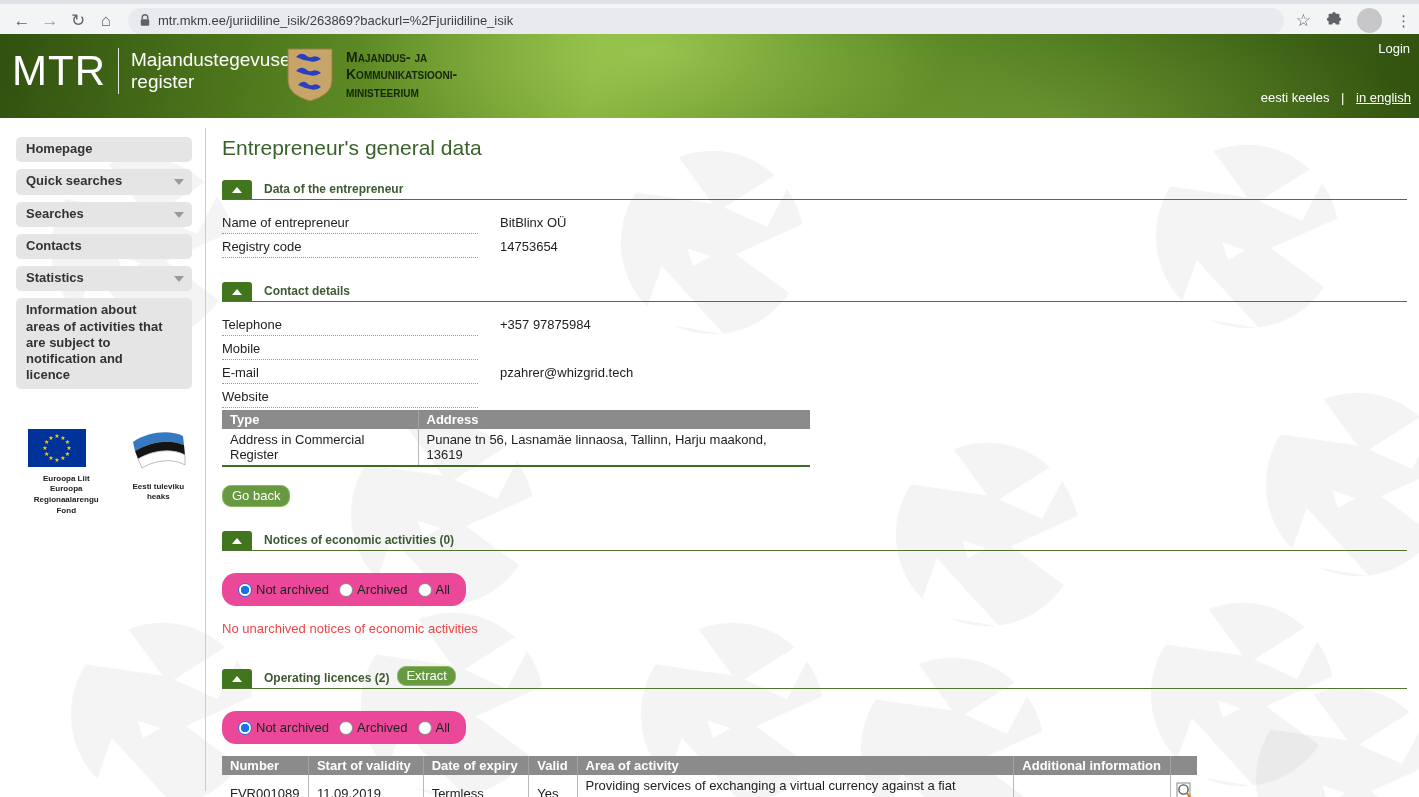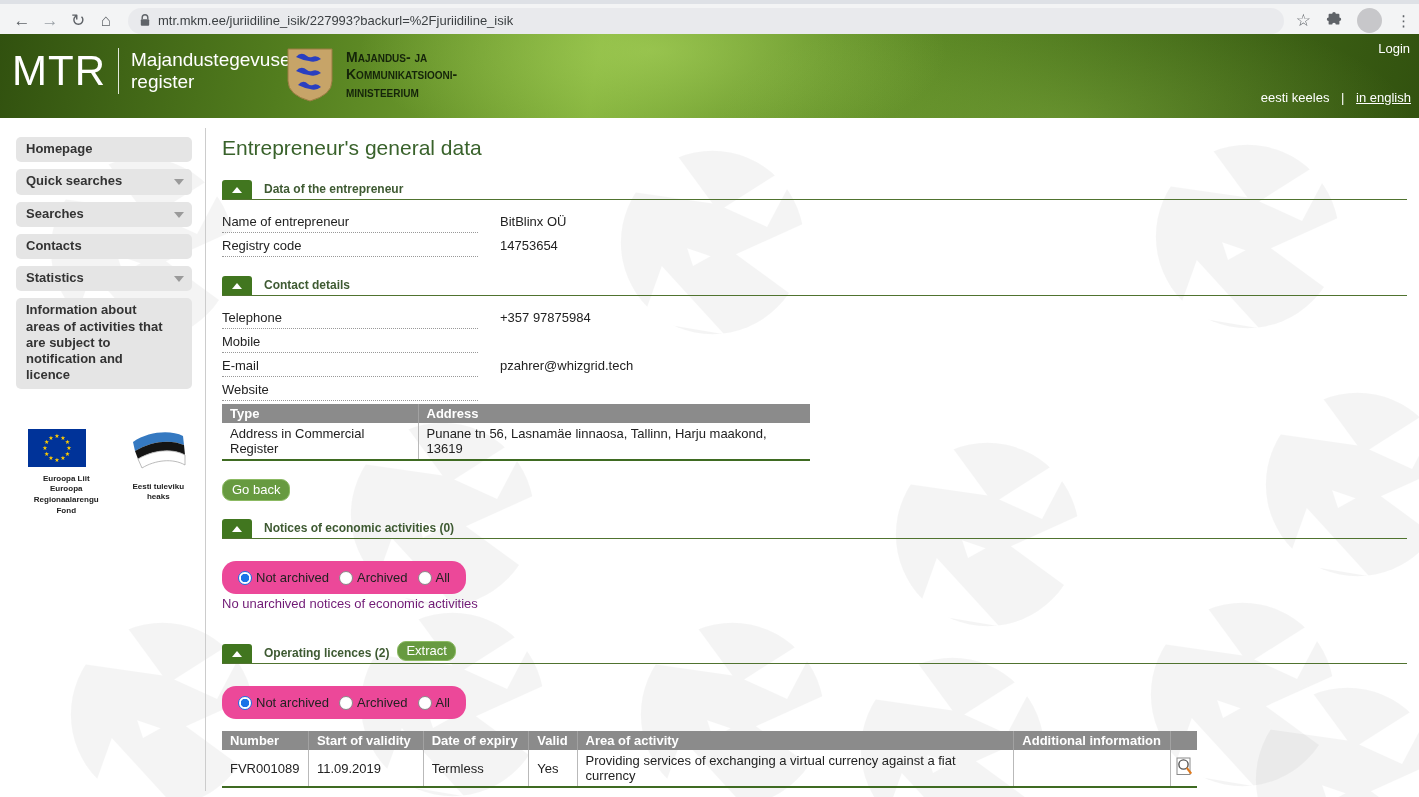--- a/index.html
+++ b/index.html
@@ -60,21 +60,21 @@
   .main { position:absolute; left:222px; top:12px; width:1185px; }
   h1.pagetitle { font-size:21px; font-weight:normal; color:#39622b; margin:2px 0 20px; }
 
   .sechead { display:flex; align-items:flex-end; border-bottom:1px solid #50732f; margin-bottom:10px; }
   .collapse-btn { width:30px; height:19px; background:#41761f; border-radius:3px 3px 0 0;
                   display:flex; align-items:center; justify-content:center; cursor:pointer; flex:0 0 auto; }
   .tri-up { width:0; height:0; border-left:5px solid transparent; border-right:5px solid transparent;
             border-bottom:6px solid #fff; }
   .sechead .st { font-size:12px; font-weight:bold; color:#3e5a32; margin:0 0 3px 12px; }
 
-  .frow { display:flex; align-items:flex-start; font-size:13px; color:#222; min-height:24px; }
+  .frow { display:flex; align-items:center; font-size:13px; color:#222; min-height:24px; }
   .frow .lbl { width:256px; border-bottom:1px dotted #999; padding:4px 0 3px; }
   .frow .val { margin-left:22px; padding:4px 0 3px; }
 
   table { border-collapse:collapse; font-size:13px; color:#222; border-bottom:2px solid #3f6b22; }
   th { background:#8b8b8b; color:#fff; font-weight:bold; text-align:left; padding:2px 8px;
        border-right:1px solid #a2a2a2; white-space:nowrap; }
   th:last-child { border-right:none; }
   td { padding:3px 8px; border-right:1px solid #b9b9b9; border-top:1px solid #b9b9b9; }
   td:last-child { border-right:none; }
   tbody tr:first-child td { border-top:none; }
@@ -88,42 +88,42 @@
   .gbtn.sm { margin:0 0 2px 8px; padding:1px 8px 2px; }
 
   .radiobox { display:inline-flex; align-items:center; background:#ec4899; border-radius:14px;
               padding:9px 16px; font-size:13px; color:#222; margin-top:12px; }
   .ropt { display:inline-flex; align-items:center; margin-right:10px; cursor:pointer; }
   .ropt:last-child { margin-right:0; }
   .ropt input { appearance:none; -webkit-appearance:none; width:14px; height:14px; border-radius:50%;
                 border:1px solid #8a8a8a; background:#fff; margin:0 4px 0 0; cursor:pointer; }
   .ropt input:checked { border:1px solid #1a73e8;
                 background:radial-gradient(circle,#1a73e8 0 4px,#fff 4.5px); }
-  .empty-msg { font-size:13px; color:#701a75; margin-top:2px; }
-
-  .mt24 { margin-top:18px; } .mt30 { margin-top:30px; } .mt18 { margin-top:18px; }
+  .empty-msg { font-size:13px; color:#ef4444; margin-top:15px; }
+
+  .mt24 { margin-top:24px; } .mt30 { margin-top:30px; } .mt18 { margin-top:18px; }
 </style>
 </head>
 <body>
 
 <div class="screen">
 
   <div class="tabstrip"></div>
 
   <div class="toolbar">
     <span class="tbicon">←</span>
     <span class="tbicon dim">→</span>
     <span class="tbicon">↻</span>
     <span class="tbicon">⌂</span>
     <div class="omnibox">
       <svg width="10" height="13" viewBox="0 0 10 13">
         <path d="M2.2,5.2 V3.6 a2.8,2.8 0 0 1 5.6,0 V5.2" fill="none" stroke="#5f6368" stroke-width="1.4"></path>
         <rect x="0.8" y="5.2" width="8.4" height="6.6" rx="1" fill="#5f6368"></rect>
       </svg>
-      <span class="url">mtr.mkm.ee/juriidiline_isik/227993?backurl=%2Fjuriidiline_isik</span>
+      <span class="url">mtr.mkm.ee/juriidiline_isik/263869?backurl=%2Fjuriidiline_isik</span>
     </div>
     <div class="tb-right">
       <span class="star">☆</span>
       <svg width="18" height="18" viewBox="0 0 20 20">
         <path d="M8 2 a2 2 0 0 1 4 0 h3 a1 1 0 0 1 1 1 v3 a2 2 0 0 1 0 4 v3 a1 1 0 0 1 -1 1 h-3 a2 2 0 0 0 -4 0 H5 a1 1 0 0 1 -1 -1 v-3 a2 2 0 0 1 0 -4 V3 a1 1 0 0 1 1 -1 z" fill="#5f6368"></path>
       </svg>
       <span class="avatar"></span>
       <span class="kebab">⋮</span>
     </div>
   </div>

